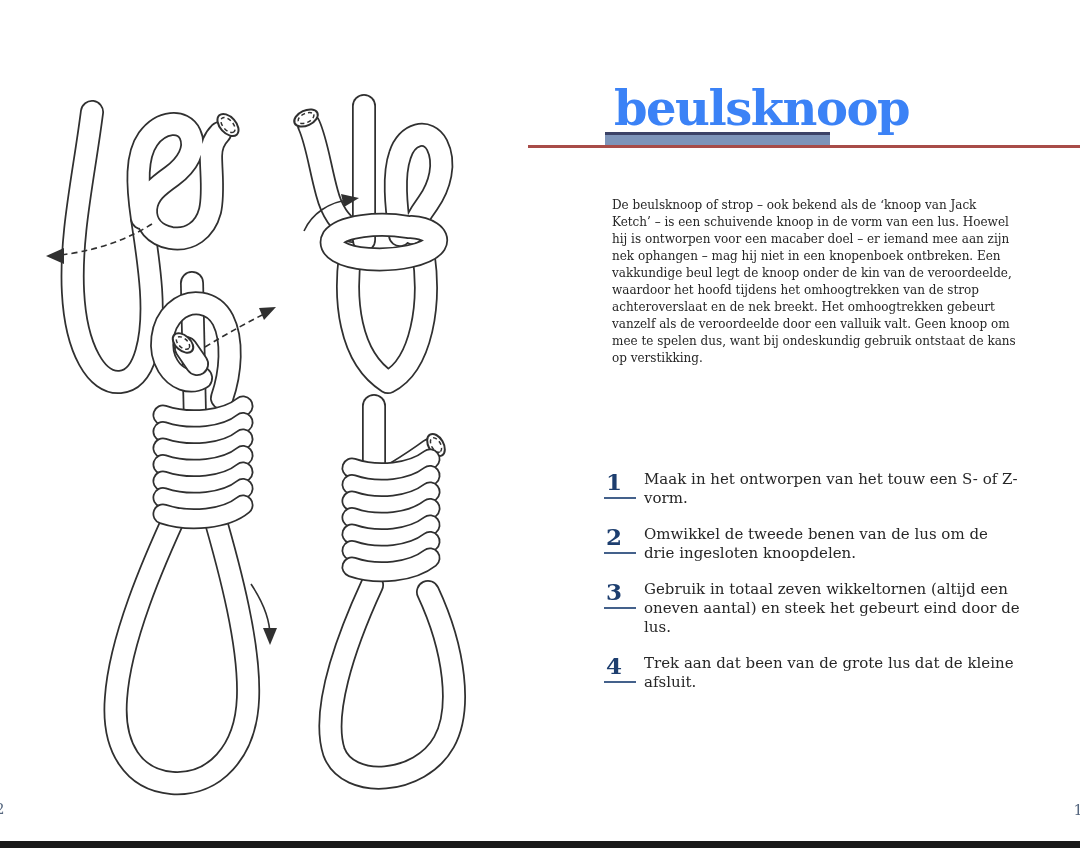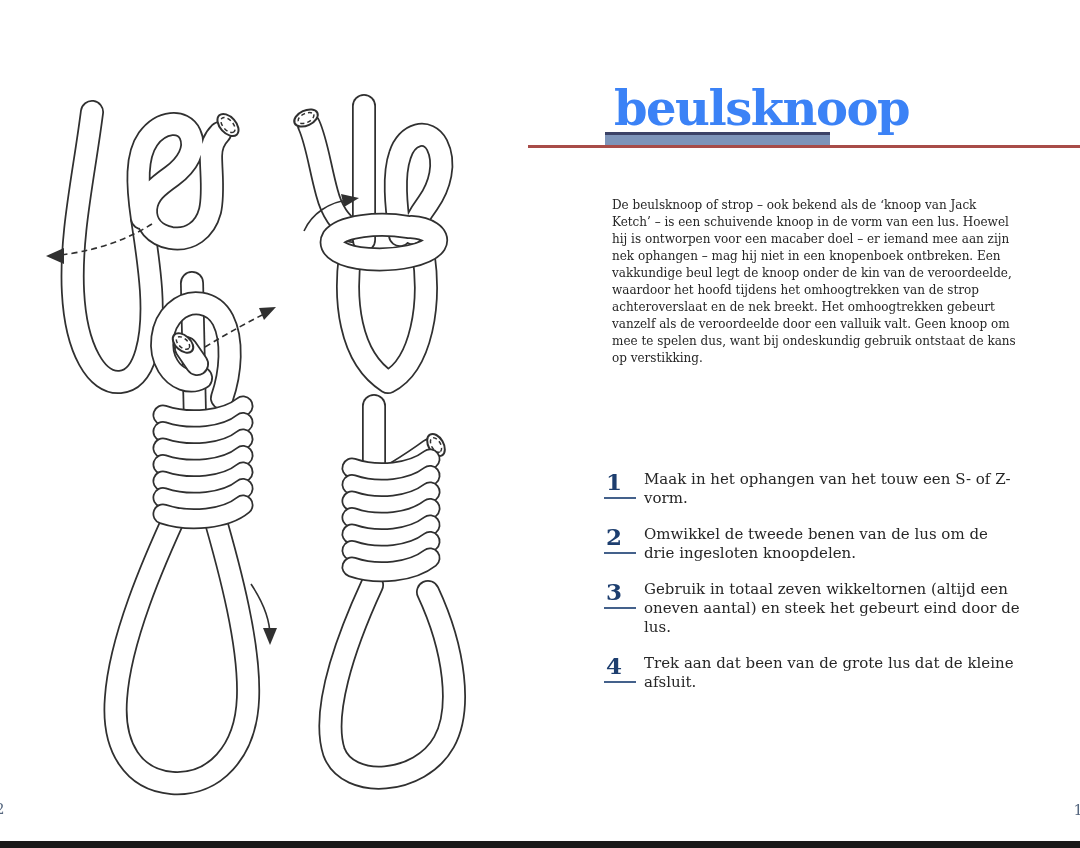--- a/index.html
+++ b/index.html
@@ -144,21 +144,21 @@
   <div class="title-bar"></div>
   <div class="red-rule"></div>
 
   <div class="paragraphs">
     <p>De beulsknoop of strop – ook bekend als de ‘knoop van Jack Ketch’ – is een schuivende knoop in de vorm van een lus. Hoewel hij is ontworpen voor een macaber doel – er iemand mee aan zijn nek ophangen – mag hij niet in een knopenboek ontbreken. Een vakkundige beul legt de knoop onder de kin van de veroordeelde, waardoor het hoofd tijdens het omhoogtrekken van de strop achteroverslaat en de nek breekt. Het omhoogtrekken gebeurt vanzelf als de veroordeelde door een valluik valt. Geen knoop om mee te spelen dus, want bij ondeskundig gebruik ontstaat de kans op verstikking.</p>
   </div>
 
   <div class="steps">
     <div class="step">
       <span class="step-num">1</span>
-      <p class="step-text">Maak in het ophangen van het touw een S- of Z-vorm.</p>
+      <p class="step-text">Maak in het ontworpen van het touw een S- of Z-vorm.</p>
     </div>
     <div class="step">
       <span class="step-num">2</span>
       <p class="step-text">Omwikkel de tweede benen van de lus om de drie ingesloten knoopdelen.</p>
     </div>
     <div class="step">
       <span class="step-num">3</span>
       <p class="step-text">Gebruik in totaal zeven wikkeltornen (altijd een oneven aantal) en steek het gebeurt eind door de lus.</p>
     </div>
     <div class="step">

